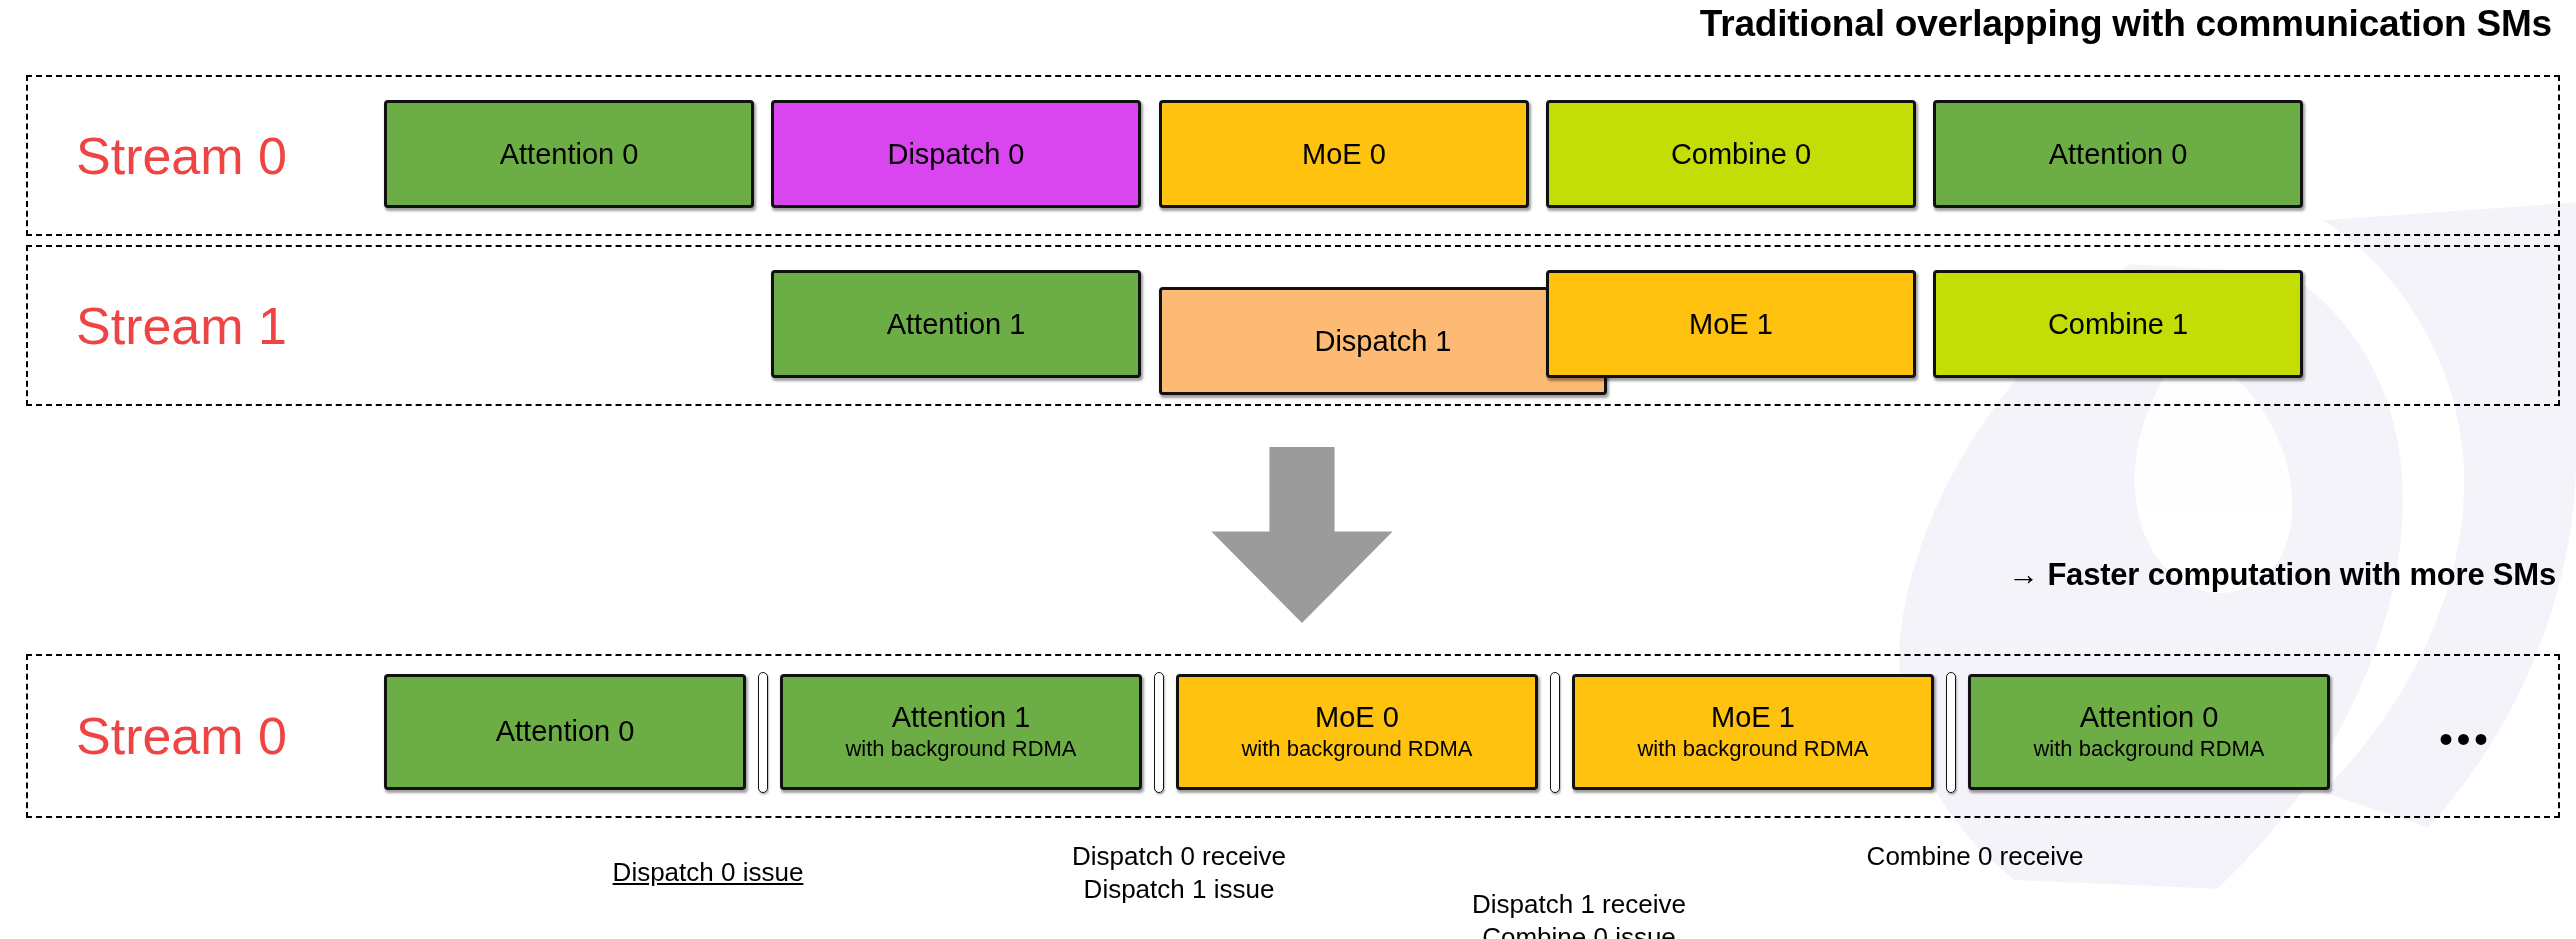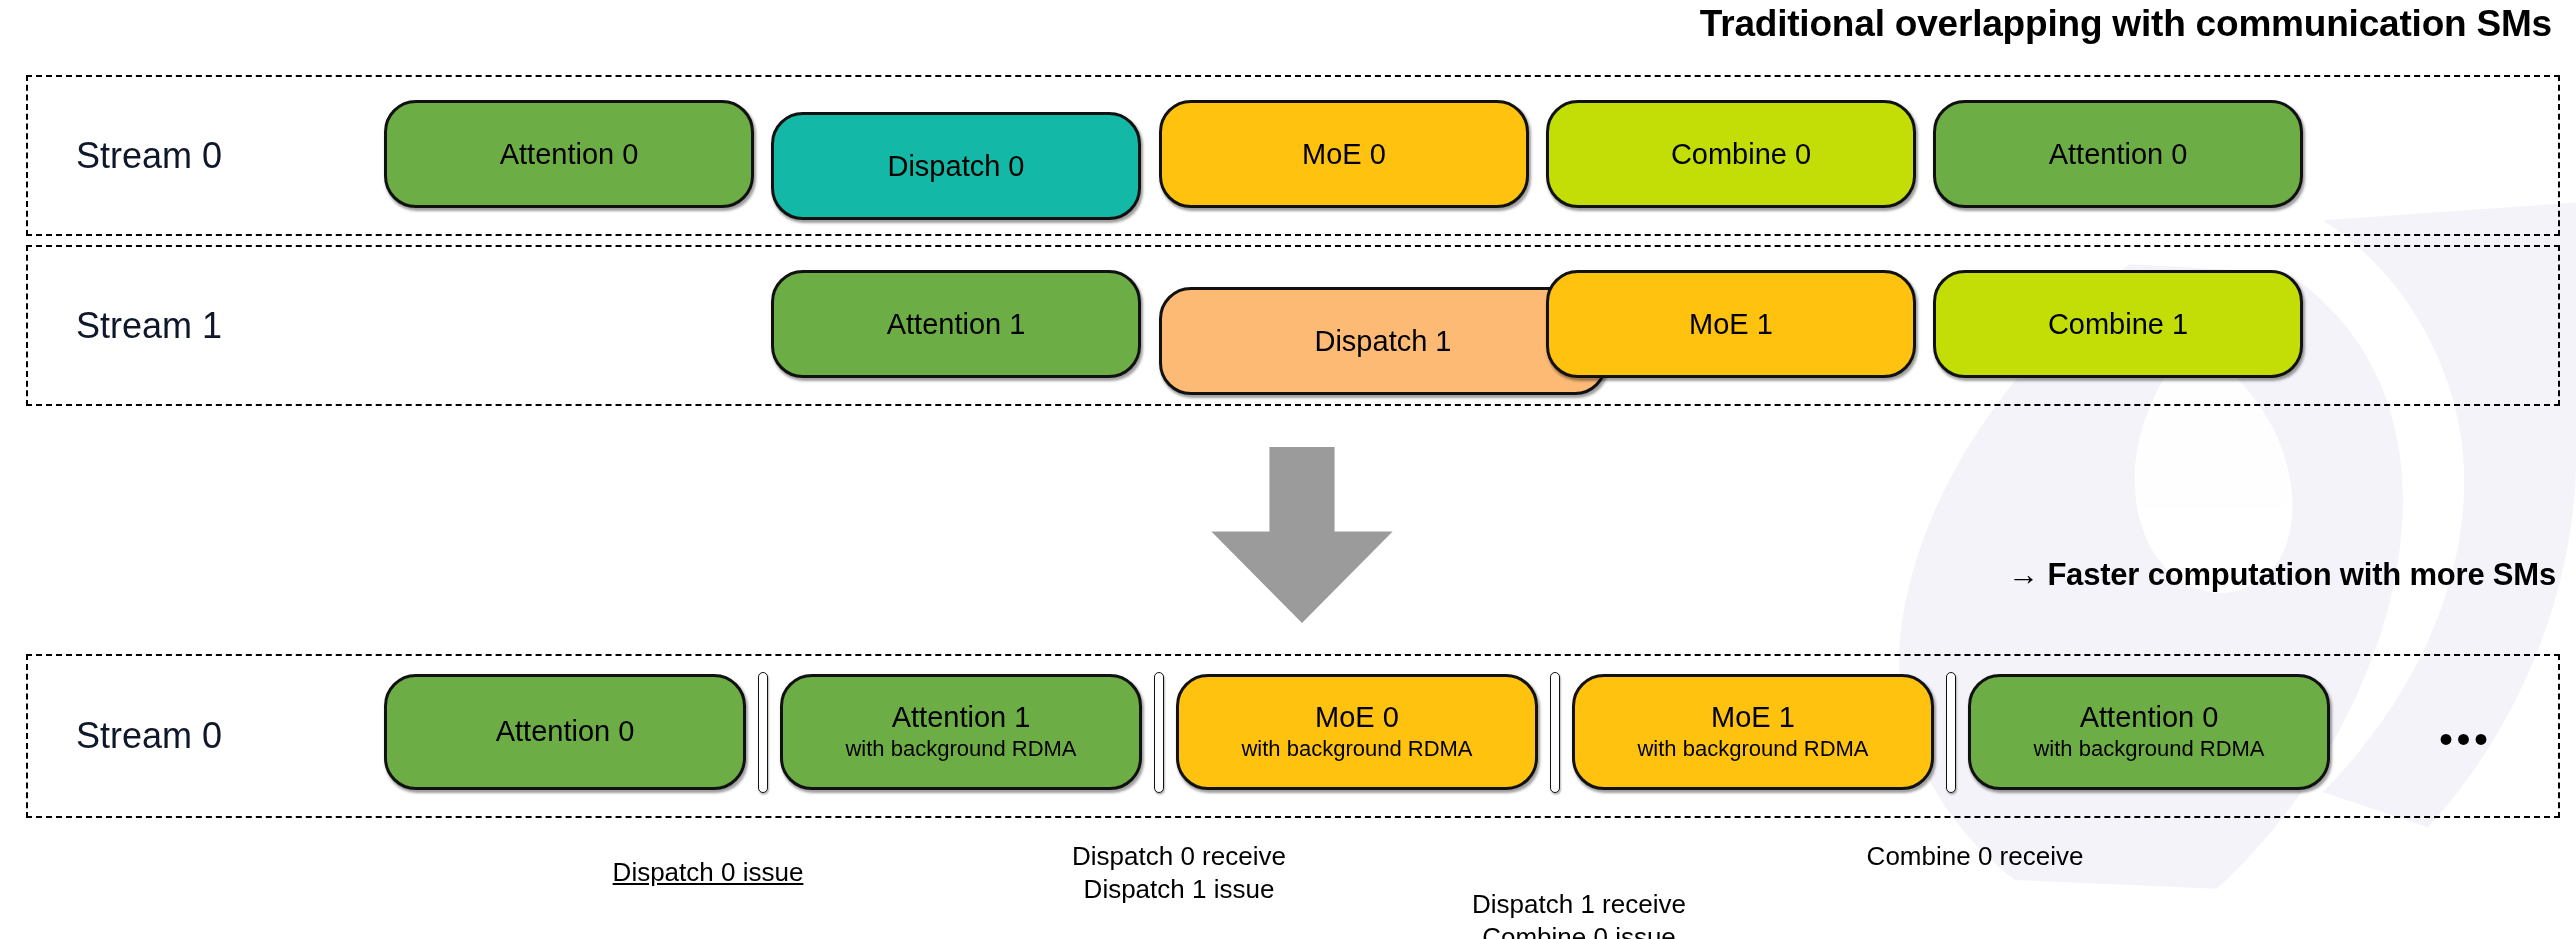--- a/index.html
+++ b/index.html
@@ -35,29 +35,29 @@
     border:2.6px dashed #000;
     box-sizing:border-box;
     background:transparent;
   }
   #stream-row-0{left:26px;top:75px;width:2534px;height:161px;}
   #stream-row-1{left:26px;top:245px;width:2534px;height:161px;}
   #stream-row-2{left:26px;top:654px;width:2534px;height:164px;}
 
   .stream-label{
     position:absolute;left:48px;top:50%;transform:translateY(-50%);
-    font-size:36px;color:#0f172a;white-space:nowrap;
+    font-size:52px;color:#ef4444;white-space:nowrap;
   }
 
   
   .box{
     position:absolute;
     box-sizing:border-box;
     border:3.5px solid #111;
-    border-radius:32px;
+    border-radius:4px;
     display:flex;flex-direction:column;
     align-items:center;justify-content:center;
     box-shadow:1.8px 2.6px 2.6px rgba(0,0,0,.38);
     color:#000;
     line-height:1.12;
   }
   .box .t1{font-size:29px;white-space:nowrap;}
   .box .t2{font-size:22px;white-space:nowrap;margin-top:3.5px;}
   .box.two-line .t1{margin-bottom:0px;}
 
@@ -111,21 +111,21 @@
 
 <div class="heading" id="heading-top">Traditional overlapping with communication SMs</div>
 
 <div class="stream-row" id="stream-row-0">
   <div class="stream-label">Stream 0</div>
 
   <div class="box" style="left:356px;top:23px;width:370px;height:108px;background:#6DAD45;">
     <span class="t1">Attention 0</span>
   </div>
 
-  <div class="box" style="left:743px;top:23px;width:370px;height:108px;background:#14b8a6;margin-top:12px;">
+  <div class="box" style="left:743px;top:23px;width:370px;height:108px;background:#d946ef;">
     <span class="t1">Dispatch 0</span>
   </div>
 
   <div class="box" style="left:1131px;top:23px;width:370px;height:108px;background:#FFC20E;">
     <span class="t1">MoE 0</span>
   </div>
 
   <div class="box" style="left:1518px;top:23px;width:370px;height:108px;background:#C3DE07;padding-left:20px;">
     <span class="t1">Combine 0</span>
   </div>

